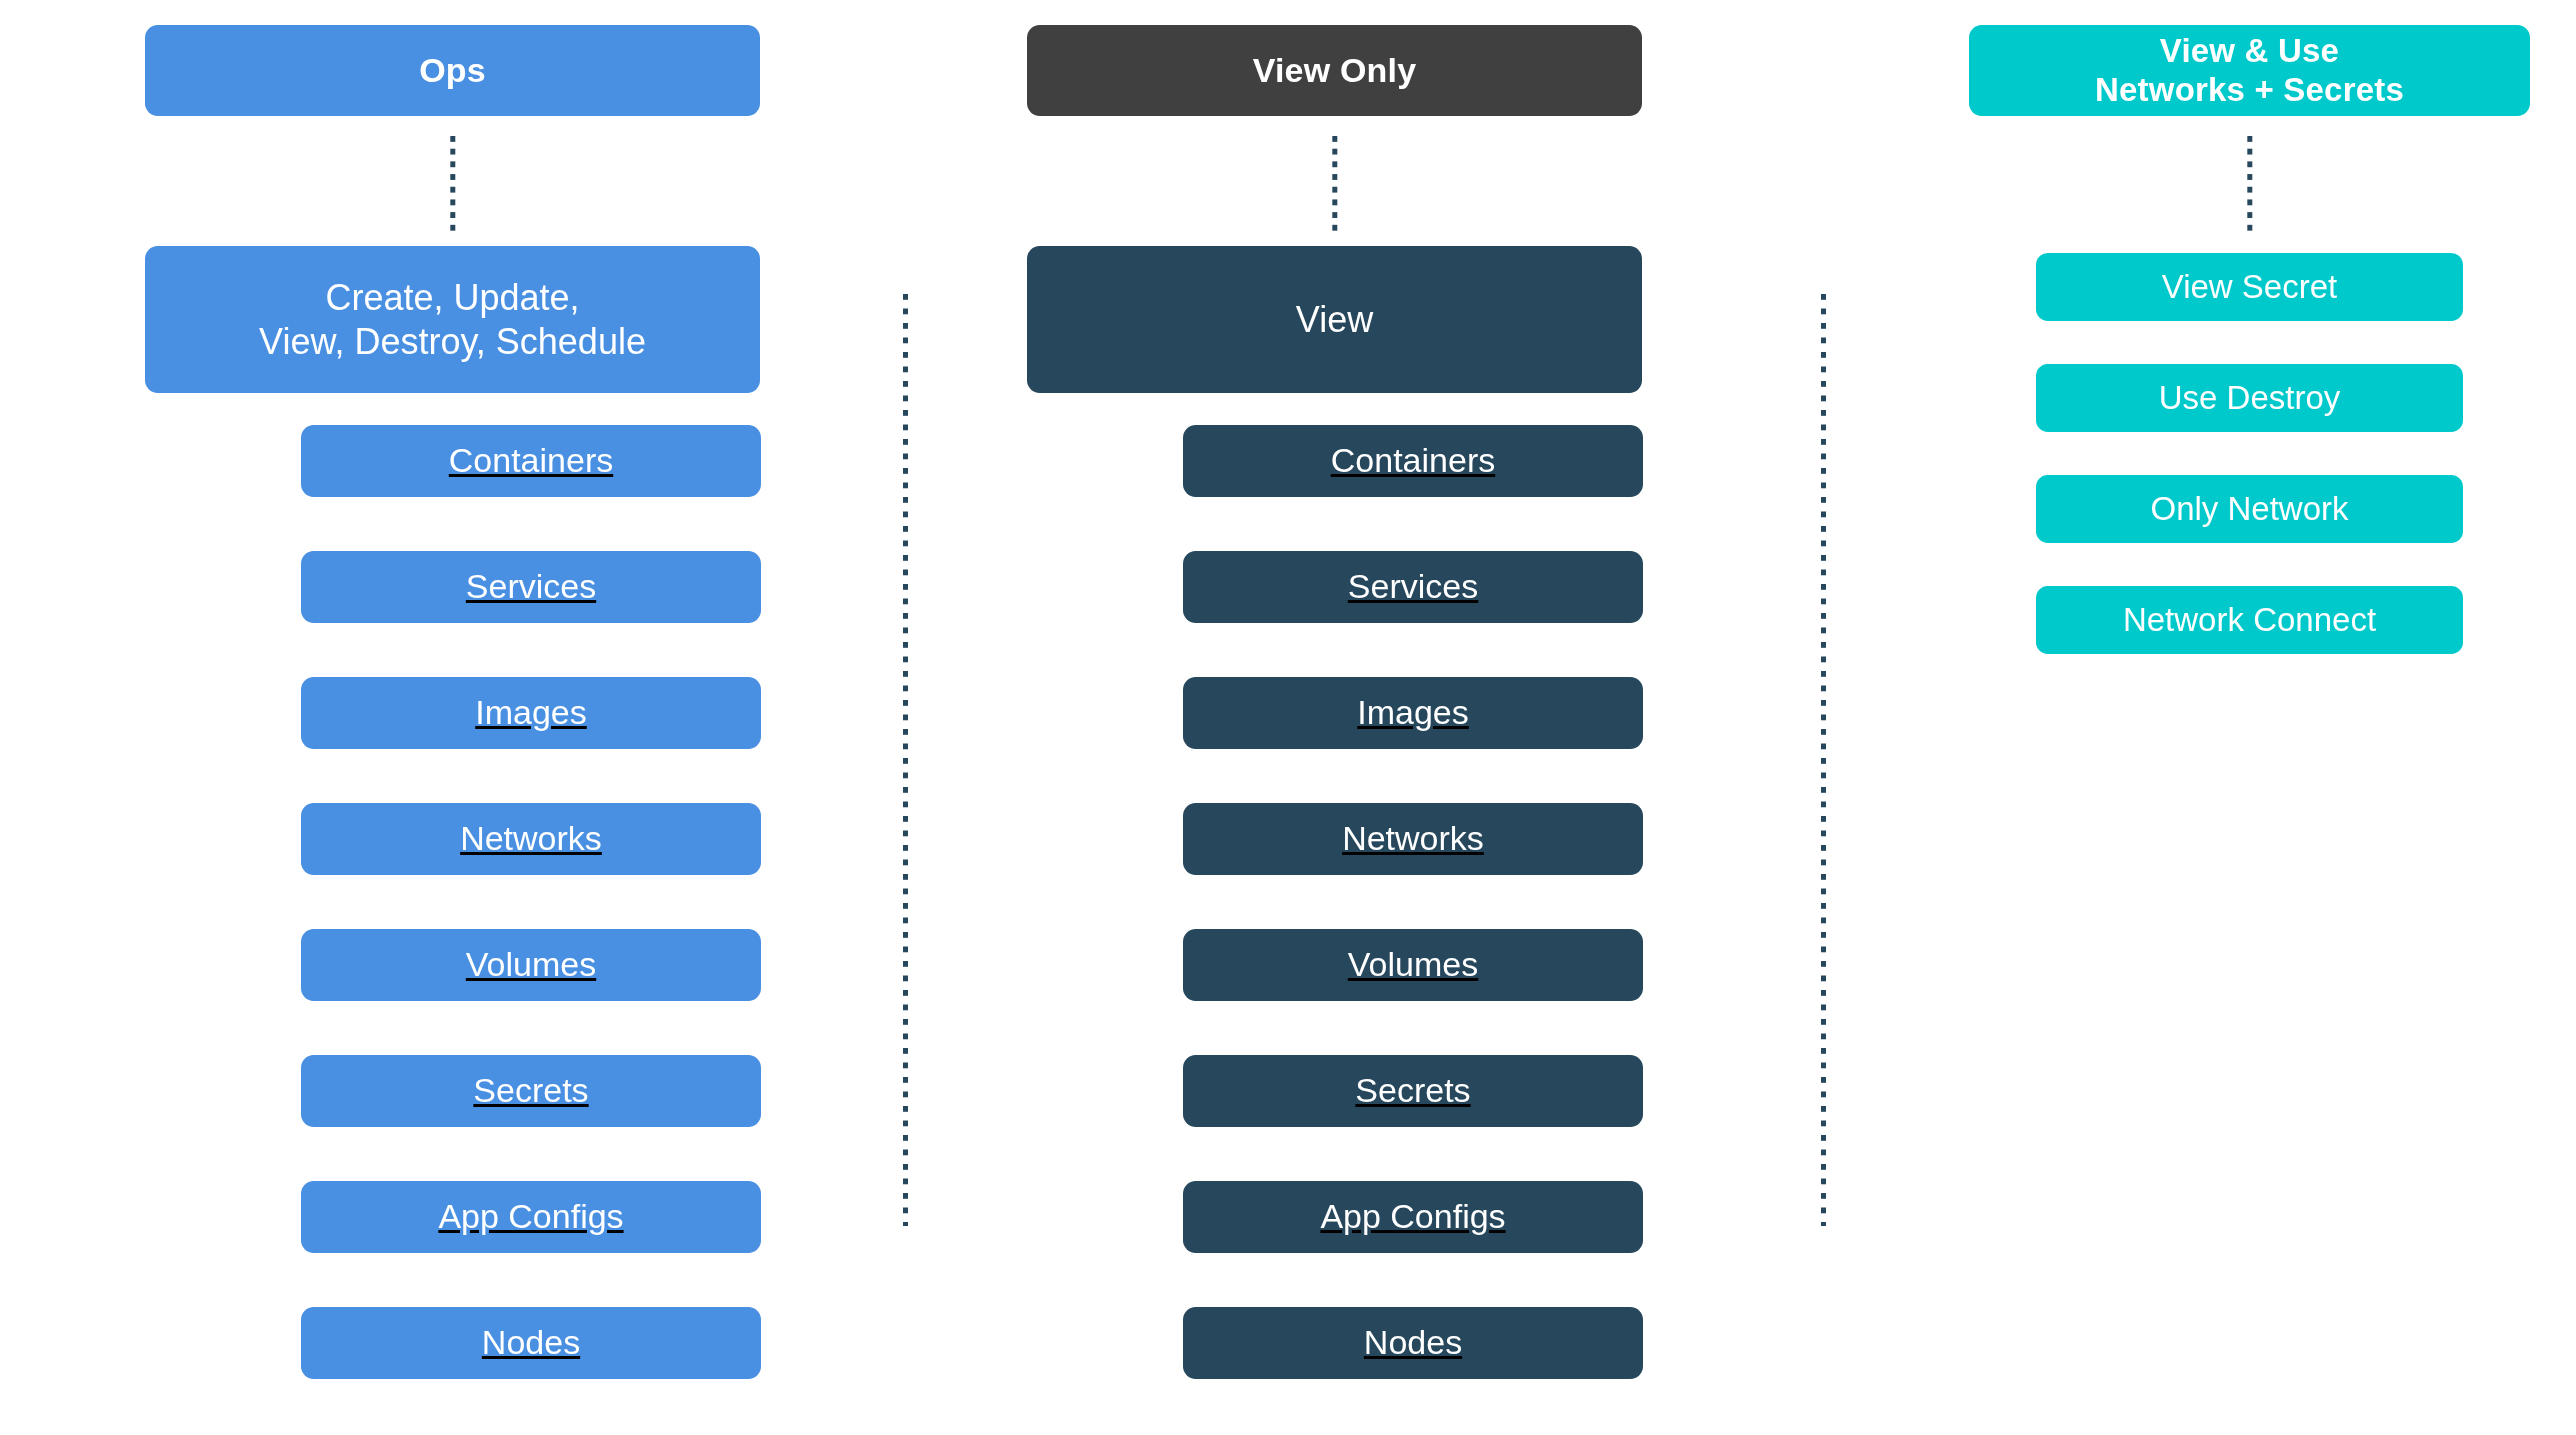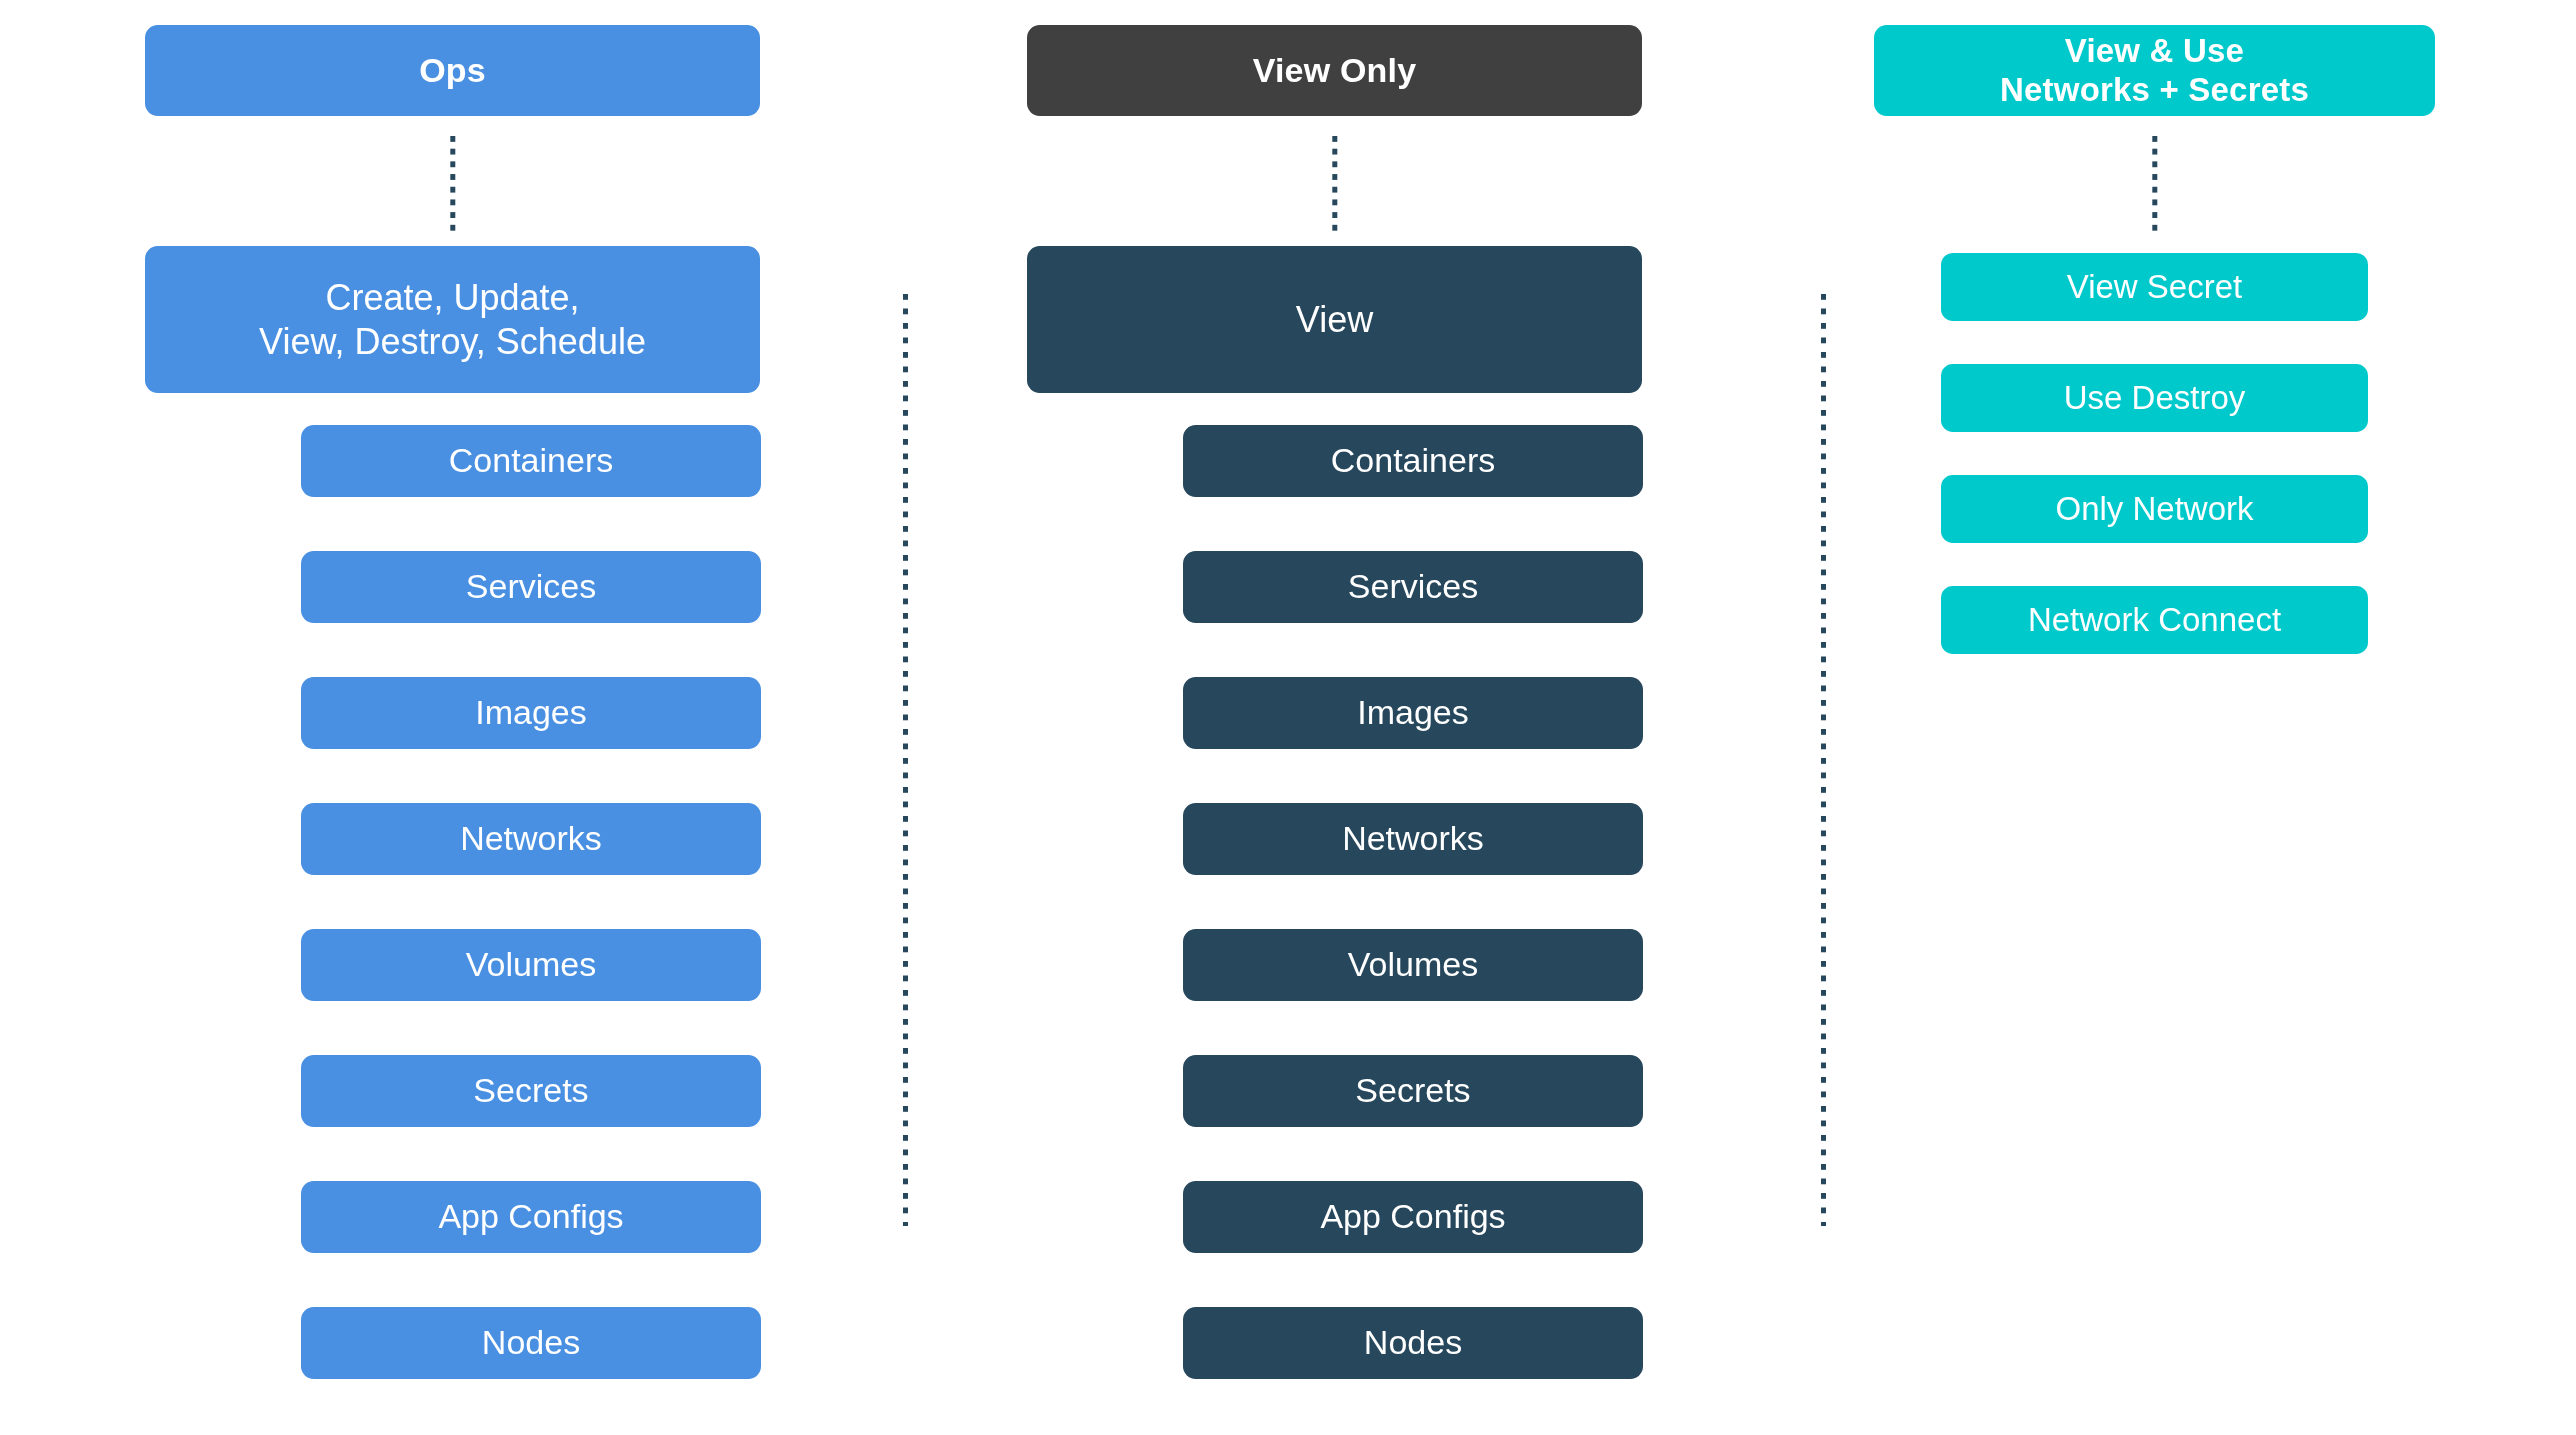--- a/index.html
+++ b/index.html
@@ -21,21 +21,21 @@
   }
 
   
   .column {
     position: absolute;
     top: 0;
     height: 1436px;
   }
   #column-ops       { left: 145px;  width: 615px; }
   #column-view-only { left: 1027px; width: 615px; }
-  #column-view-use  { left: 1874px; width: 561px; }
+  #column-view-use  { left: 1969px; width: 561px; }
 
   
   .header-card {
     position: absolute;
     left: 0;
     top: 25px;
     width: 100%;
     height: 91px;
     border-radius: 12.7px;
     display: flex;
@@ -91,20 +91,21 @@
   }
   #column-ops       .action-card { background: #4a90e2; }
   #column-view-only .action-card { background: #26475c; }
 
   
   .resource-list {
     position: absolute;
     top: 425px;
     left: 156px;
     width: 460px;
+    text-decoration: underline;
   }
   .resource-item {
     width: 100%;
     height: 72px;
     margin-bottom: 54px;
     border-radius: 12.7px;
     display: flex;
     align-items: center;
     justify-content: center;
     text-align: center;

